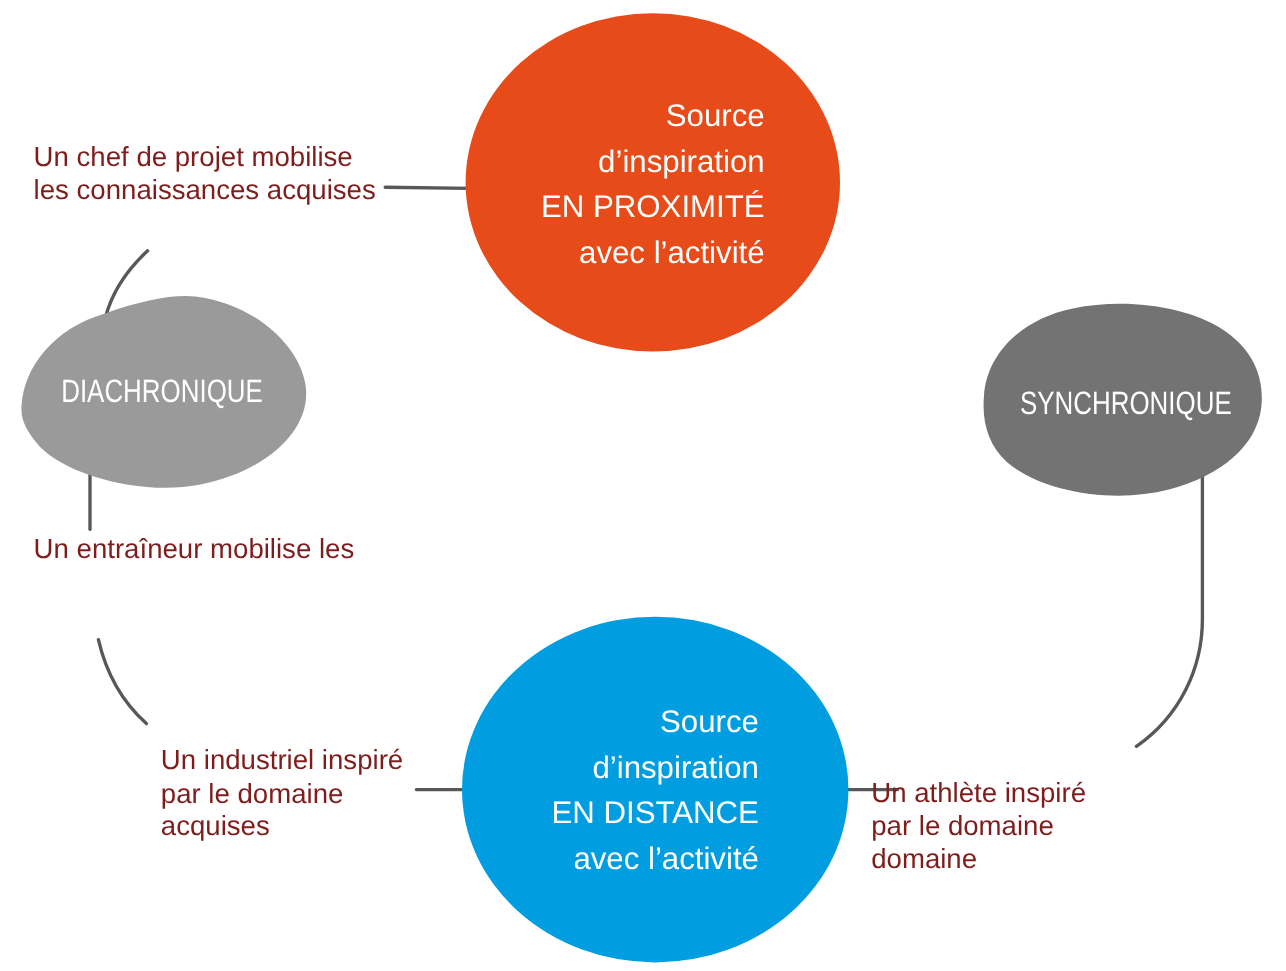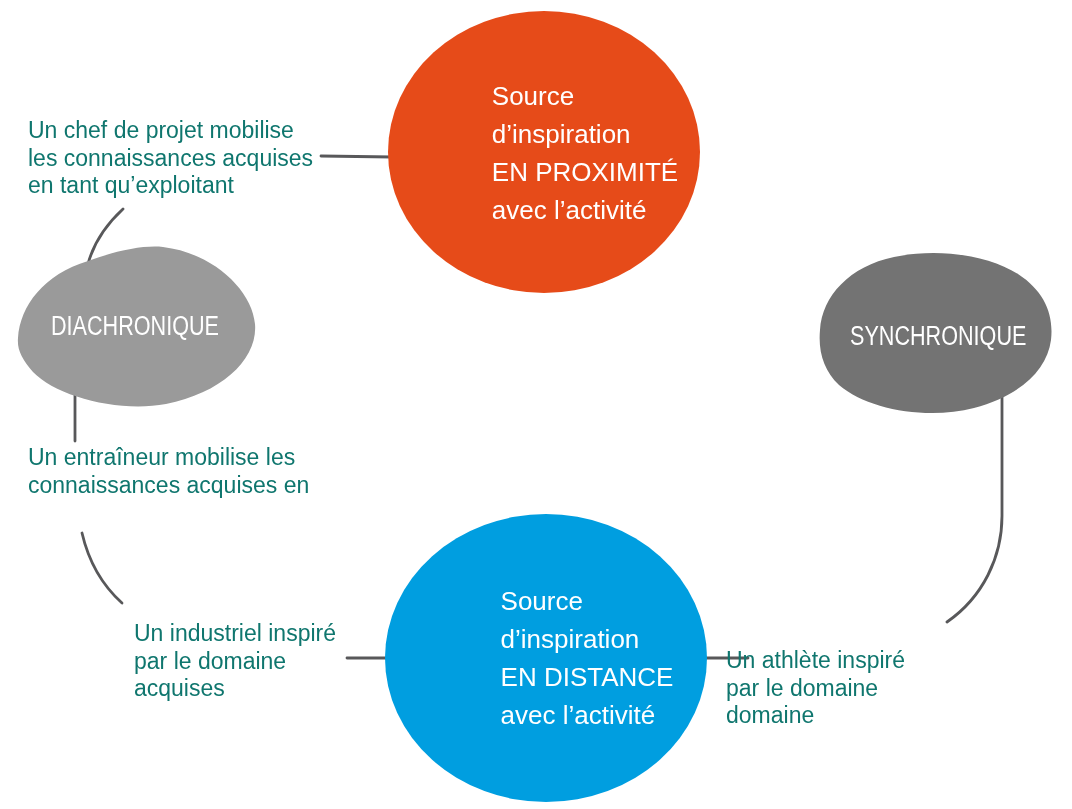--- a/index.html
+++ b/index.html
@@ -6,35 +6,34 @@
   .canvas{
     position:relative;
     width:1072px;height:809px;
     background:#ffffff;
     overflow:hidden;
     font-family:"Liberation Sans","DejaVu Sans",sans-serif;
   }
   .shapes{position:absolute;left:0;top:0;}
   .annotation{
     position:absolute;
-    color:#0f766e;
+    color:#7f1d1d;
     font-size:23px;
     line-height:27.5px;
     white-space:nowrap;
   }
   .annotation.right{text-align:left;margin-top:27px;}
   .circle-label{
     position:absolute;
     transform:translateX(-50%);
-    text-align:left;
+    text-align:right;
     color:#ffffff;
     font-size:26px;
     line-height:38px;
     white-space:nowrap;
-    margin-left:41px;
   }
   .circle-label .em{font-weight:normal;}
   .blob-label{
     position:absolute;
     text-align:center;
     color:#ffffff;
     font-size:27px;
     line-height:28px;
     white-space:nowrap;
     transform:scaleX(0.8);
@@ -90,26 +89,24 @@
     <div class="em">EN DISTANCE</div>
     <div>avec l’activité</div>
   </div>
 
   <div class="blob-label" style="left:25px;top:312px;width:220px;">DIACHRONIQUE</div>
   <div class="blob-label" style="left:828px;top:322px;width:220px;">SYNCHRONIQUE</div>
 
   <div class="annotation" style="left:28px;top:117px;">
     <div>Un chef de projet mobilise</div>
     <div>les connaissances acquises</div>
-    <div>en tant qu’exploitant</div>
   </div>
 
   <div class="annotation" style="left:28px;top:444px;">
     <div>Un entraîneur mobilise les</div>
-    <div>connaissances acquises en</div>
   </div>
 
   <div class="annotation" style="left:134px;top:620px;">
     <div>Un industriel inspiré</div>
     <div>par le domaine</div>
     <div>acquises</div>
   </div>
 
   <div class="annotation right" style="left:726px;top:620px;width:204px;">
     <div>Un athlète inspiré</div>

